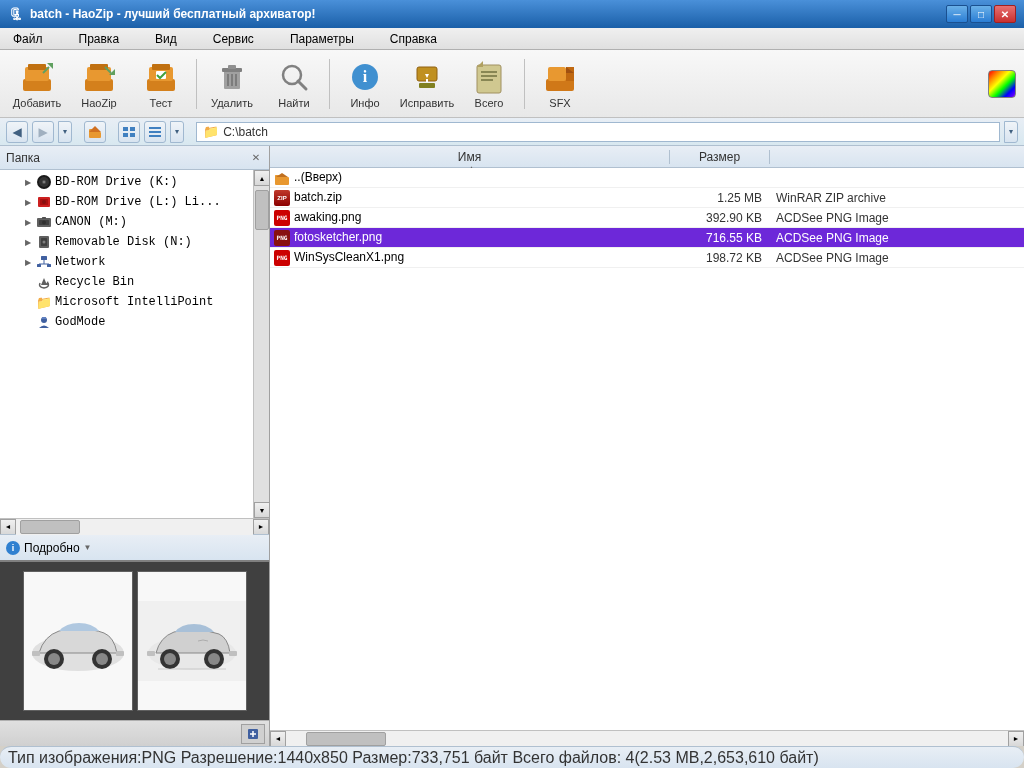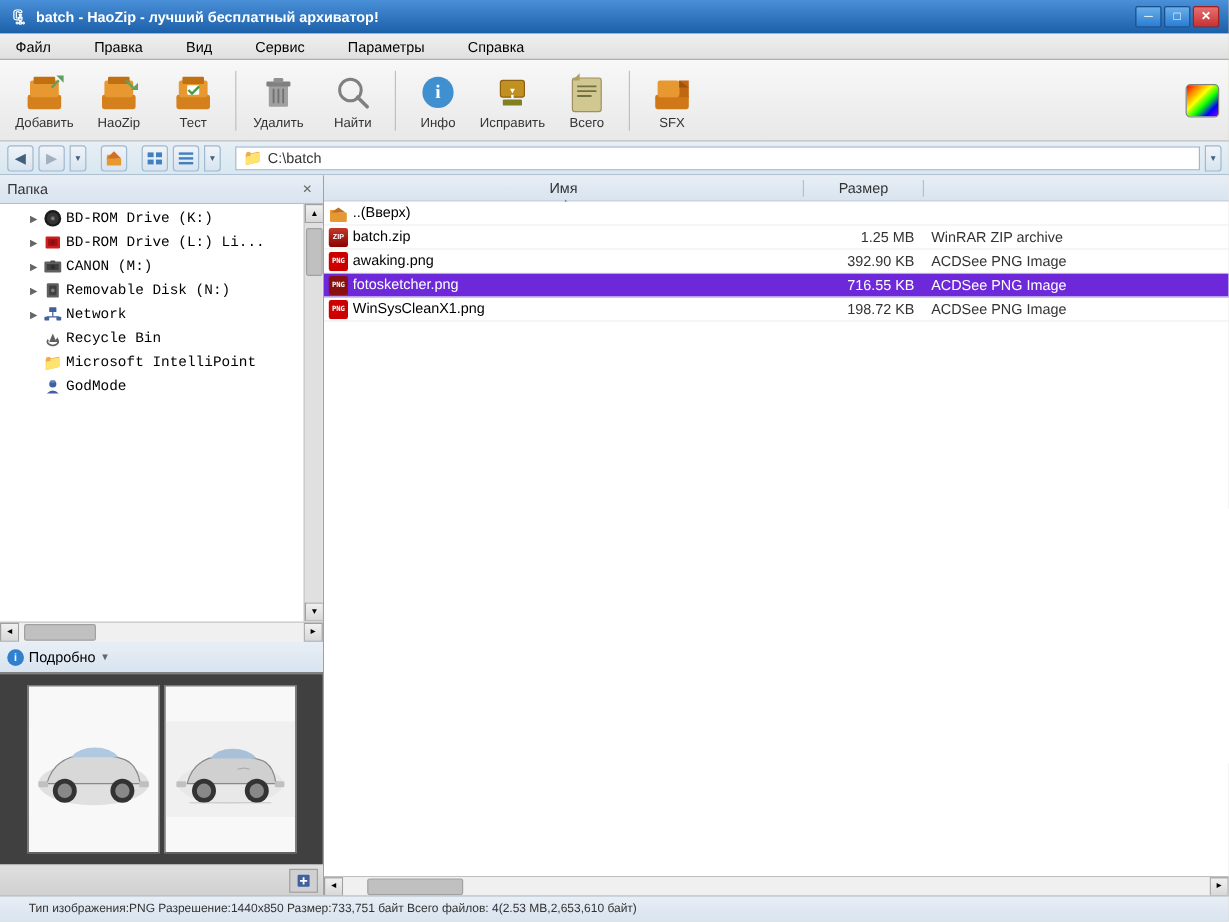--- a/index.html
+++ b/index.html
@@ -452,24 +452,25 @@
       cursor: pointer;
       flex-shrink: 0;
     }
 
     
     .status-bar {
       background: linear-gradient(to bottom, #e8eef5, #d8e4f0);
       height: 22px;
       display: flex;
       align-items: center;
-      padding: 0 24px;
+      padding: 0 8px;
       border-top: 1px solid #b0c0d0;
-      font-size: 10px;
+      font-size: 16px;
       color: #333;
+      border-radius: 11px;
     }
 
     
     .folder-icon { color: #e8a020; font-size: 13px; }
     .zip-icon {
       width: 16px;
       height: 16px;
       background: linear-gradient(to bottom, #c0392b, #8b0000);
       border-radius: 2px;
       color: white;

